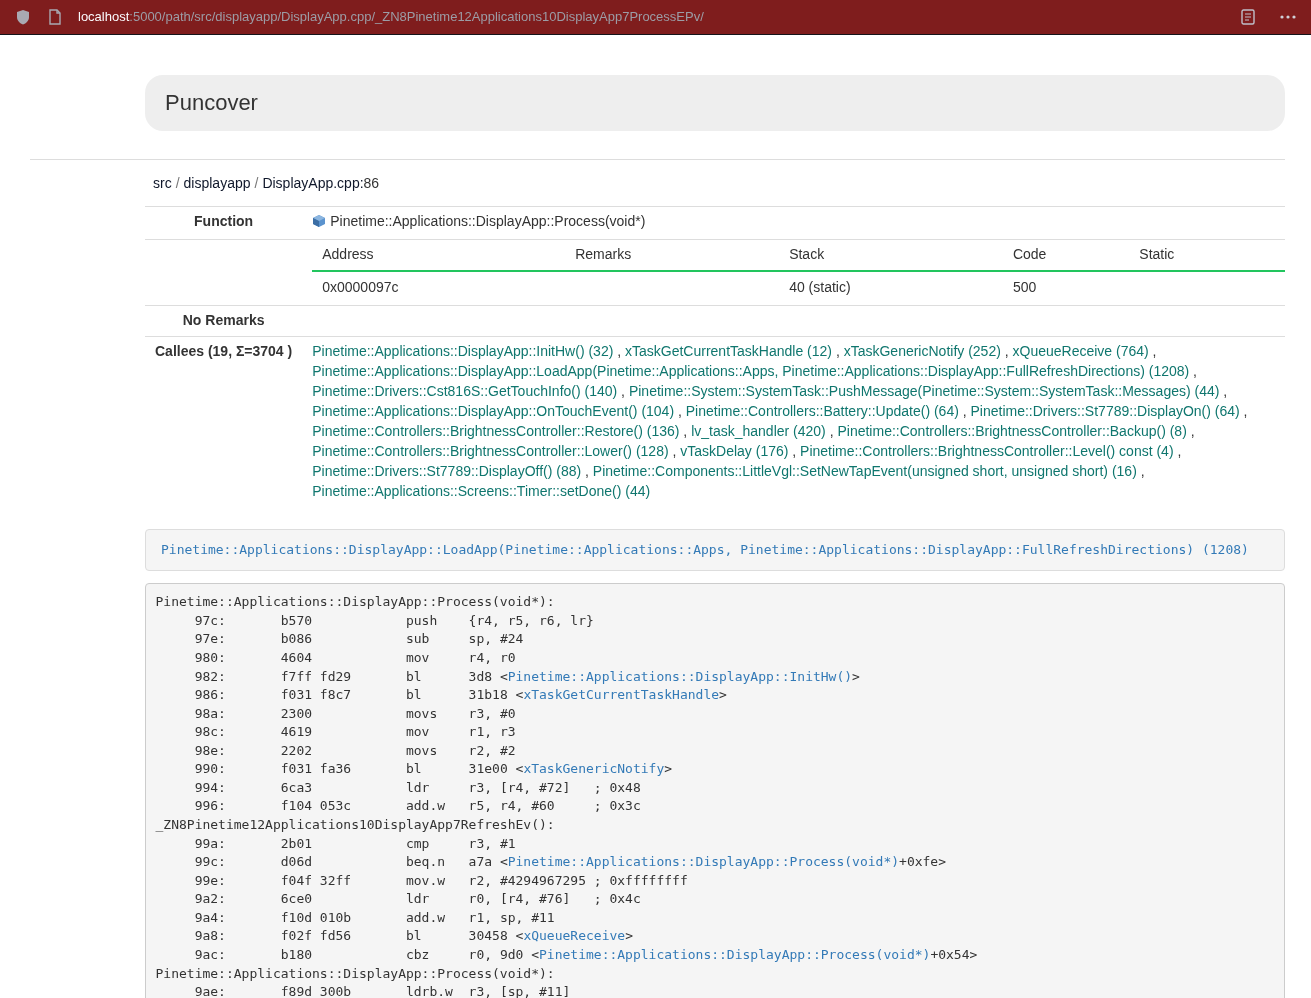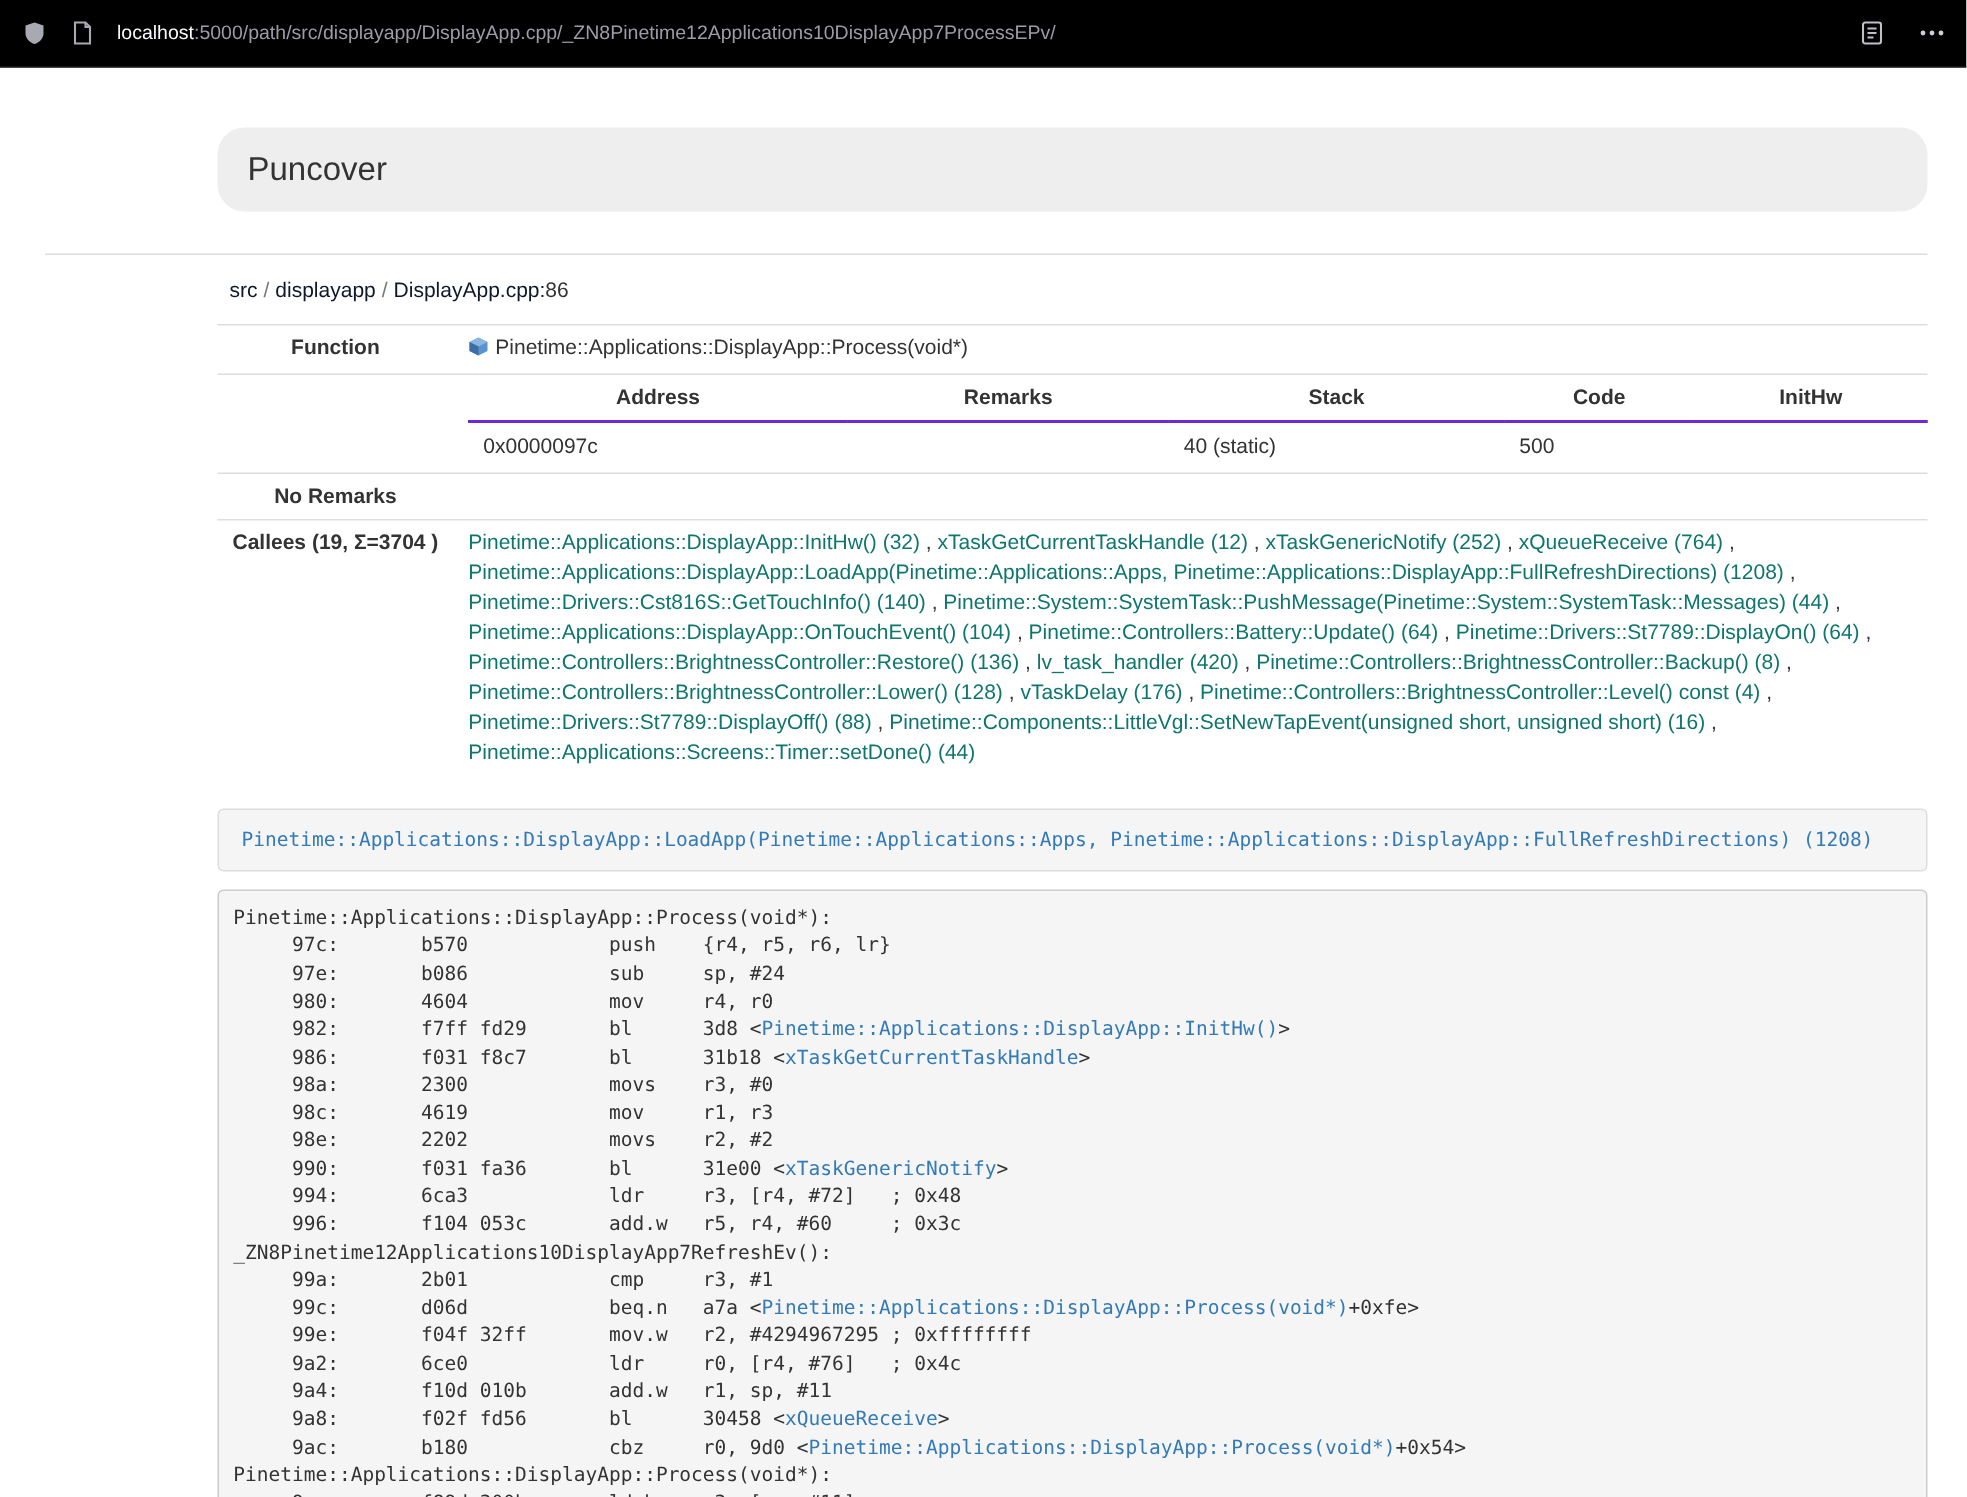--- a/index.html
+++ b/index.html
@@ -5,21 +5,21 @@
   * { box-sizing: border-box; }
   html, body { margin: 0; padding: 0; }
   body {
     width: 1311px; height: 998px; overflow: hidden;
     background: #ffffff; color: #333;
     font-family: "Liberation Sans", sans-serif;
     font-size: 14px; line-height: 1.42857;
   }
   
   .browser-bar {
-    height: 45px; background: #000000; border-bottom: 1px solid #15141a;
+    height: 35px; background: #7f1d1d; border-bottom: 1px solid #15141a;
     display: flex; align-items: center; padding: 0 14px; gap: 14px;
   }
   .bar-icon { display: inline-flex; align-items: center; justify-content: center; width: 18px; height: 18px; flex: 0 0 auto; }
   .bar-icon svg { display: block; }
   .url {
     flex: 1 1 auto; font-size: 13px; color: #9c9ca5;
     white-space: nowrap; overflow: hidden; text-overflow: ellipsis;
   }
   .url .host { color: #fbfbfe; }
   .bar-right { display: flex; align-items: center; gap: 22px; margin-left: auto; }
@@ -40,22 +40,22 @@
   table.main-table { width: 100%; border-collapse: collapse; margin-top: 10px; }
   table.main-table > tbody > tr > th,
   table.main-table > tbody > tr > td {
     padding: 5px 10px; text-align: left; vertical-align: top;
     border-top: 1px solid #ddd; font-weight: normal;
   }
   table.main-table > tbody > tr > th.row-label { width: 147px; font-weight: bold; white-space: nowrap; text-align: center; }
   td.stats-cell { padding: 0 0 0 10px !important; }
   table.stats-table { width: 100%; border-collapse: collapse; }
   table.stats-table th {
-    padding: 5px 10px; text-align: center; font-weight: bold;
-    border-bottom: 2px solid #6d28d9;
+    padding: 5px 10px; text-align: left; font-weight: normal;
+    border-bottom: 2px solid #22c55e;
   }
   table.stats-table td { padding: 6px 10px 7px; text-align: left; }
   table.stats-table th:nth-child(1), table.stats-table td:nth-child(1) { width: 26%; }
   table.stats-table th:nth-child(2), table.stats-table td:nth-child(2) { width: 22%; }
   table.stats-table th:nth-child(3), table.stats-table td:nth-child(3) { width: 23%; }
   table.stats-table th:nth-child(4), table.stats-table td:nth-child(4) { width: 13%; }
   table.stats-table th:nth-child(5), table.stats-table td:nth-child(5) { width: 16%; }
   .func-icon { display: inline-block; vertical-align: -2px; margin-right: 4px; }
   .callees-cell a { color: #0f766e; text-decoration: none; }
   .callees-cell .callee-sep { color: #333; }
@@ -146,21 +146,21 @@
         <tr>
           <th class="row-label"></th>
           <td class="stats-cell">
             <table class="stats-table">
               <thead>
                 <tr>
                   <th>Address</th>
                   <th>Remarks</th>
                   <th>Stack</th>
                   <th>Code</th>
-                  <th>InitHw</th>
+                  <th>Static</th>
                 </tr>
               </thead>
               <tbody>
                 <tr>
                   <td>0x0000097c</td>
                   <td></td>
                   <td>40 (static)</td>
                   <td>500</td>
                   <td></td>
                 </tr>

